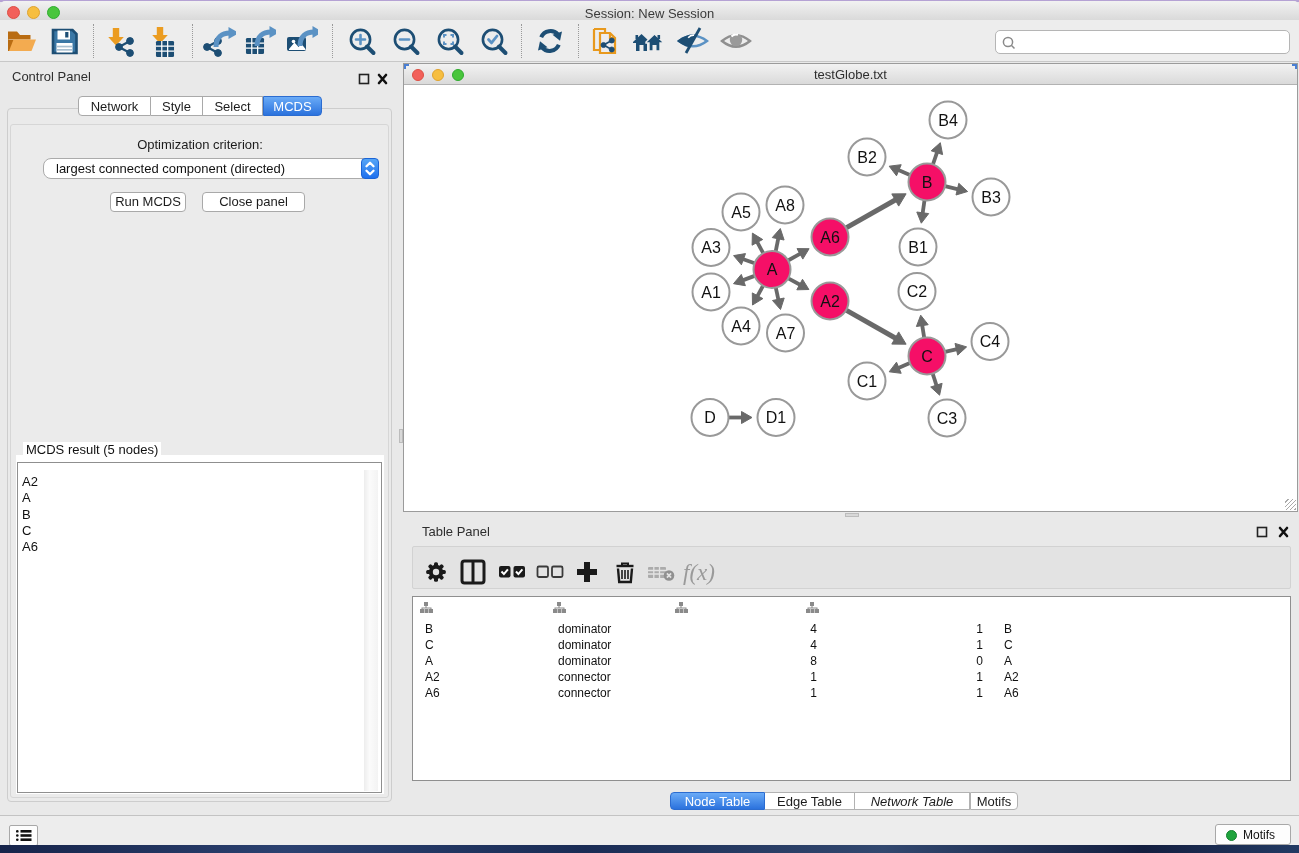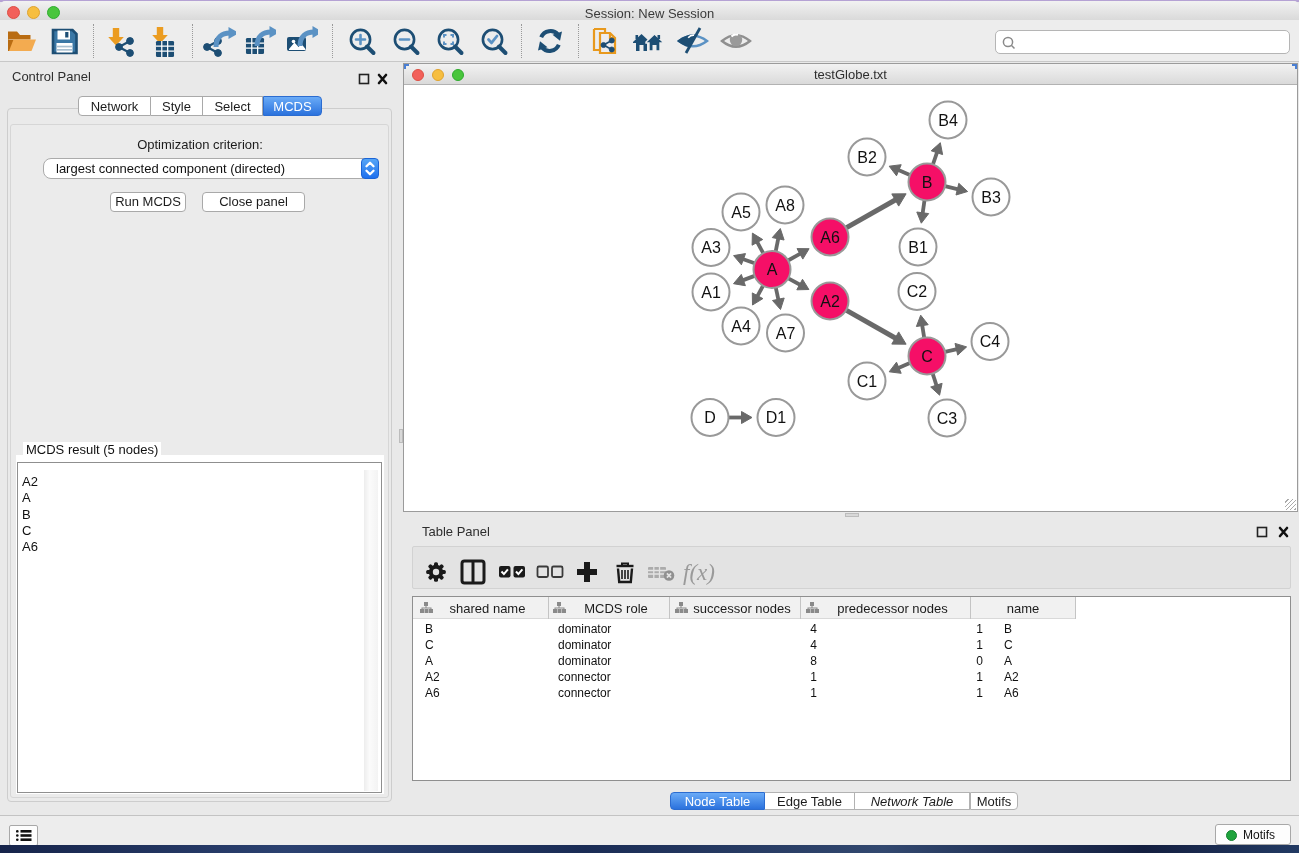--- a/index.html
+++ b/index.html
@@ -426,37 +426,20 @@
         </g>
 <circle cx="25" cy="21.5" r="5.3" fill="#909090"></circle>
         <path d="M22.9 19.4 l4.2 4.2 M27.1 19.4 l-4.2 4.2" stroke="#e3e3e3" stroke-width="1.7"></path>
       </g>
     </svg>
     <svg style="position:absolute; left:266px; top:7px;" width="44" height="36" viewBox="0 0 44 36">
       <text x="4" y="26" font-family="Liberation Serif, serif" font-style="italic" font-size="23" fill="#9a9a9a">f(x)</text>
     </svg>
   </div>
 <div class="abs" id="tp-table">
-  <div id="tp-header">
-    <div class="hcol" style="left:0; width:136px;">
-        <div class="hlabel">shared name</div>
-      </div>
-    <div class="hcol" style="left:136px; width:121px;">
-        <div class="hlabel">MCDS role</div>
-      </div>
-    <div class="hcol" style="left:257px; width:131px;">
-        <div class="hlabel">successor nodes</div>
-      </div>
-    <div class="hcol" style="left:388px; width:170px;">
-        <div class="hlabel">predecessor nodes</div>
-      </div>
-    <div class="hcol" style="left:558px; width:105px;">
-        <div class="hlabel" style="left:0; right:0;">name</div>
-      </div>
-  </div>
   <svg style="position:absolute; left:7px; top:5px;" width="14" height="12">
       <g fill="#8a8a8a">
         <rect x="4" y="0" width="4" height="4"></rect>
         <rect x="0" y="7" width="4" height="4"></rect>
         <rect x="4.5" y="7" width="4" height="4"></rect>
         <rect x="9" y="7" width="4" height="4"></rect>
         <path d="M5.5 4 h1 v2 h-1 z M1.5 5.5 h10 v1 h-10 z M1.5 5.5 h1 v2 h-1 z M10.5 5.5 h1 v2 h-1 z"></path>
       </g>
     </svg>
     <svg style="position:absolute; left:140px; top:5px;" width="14" height="12">

